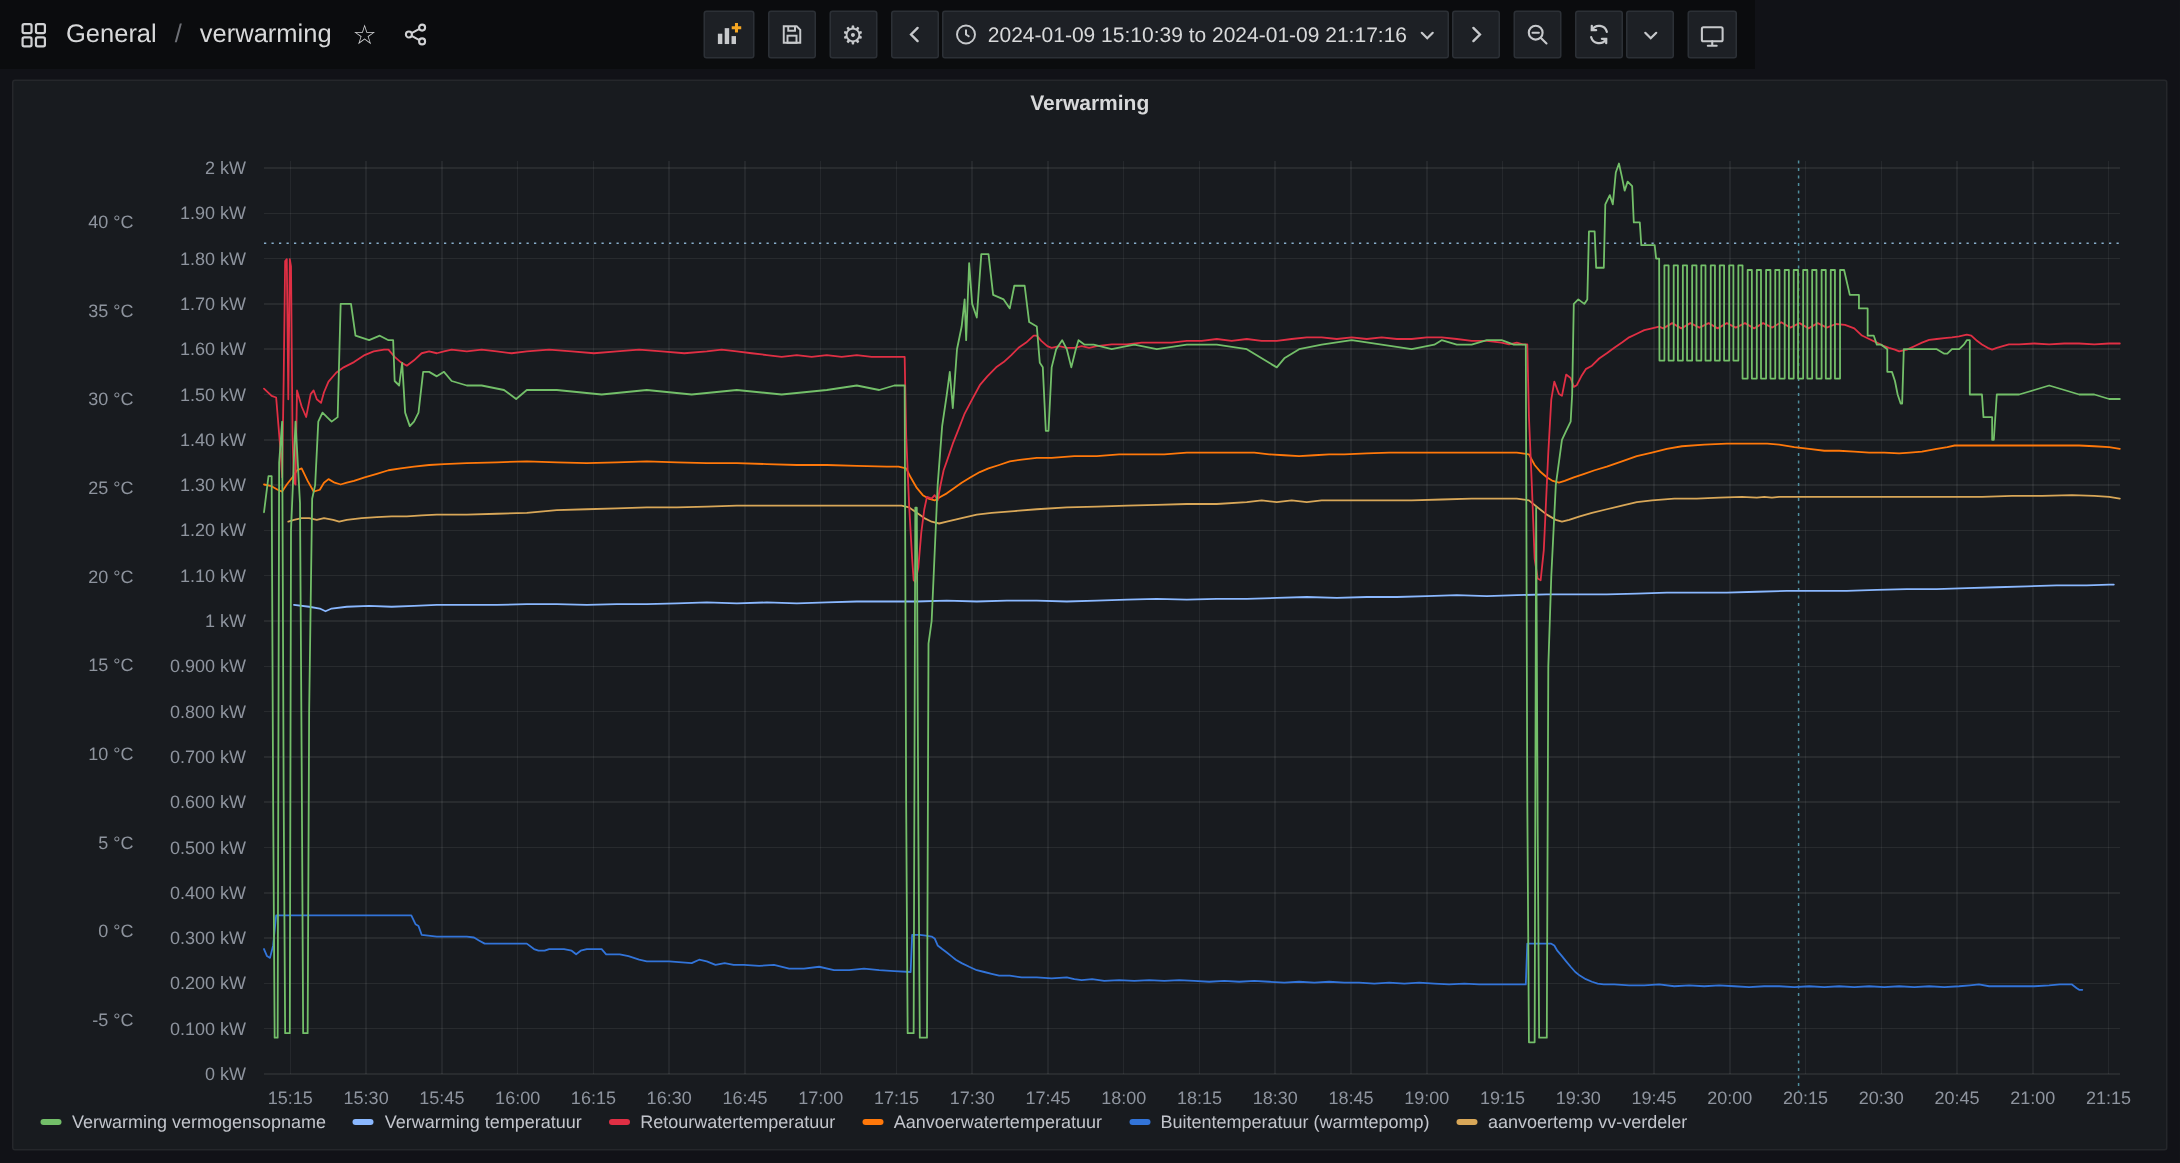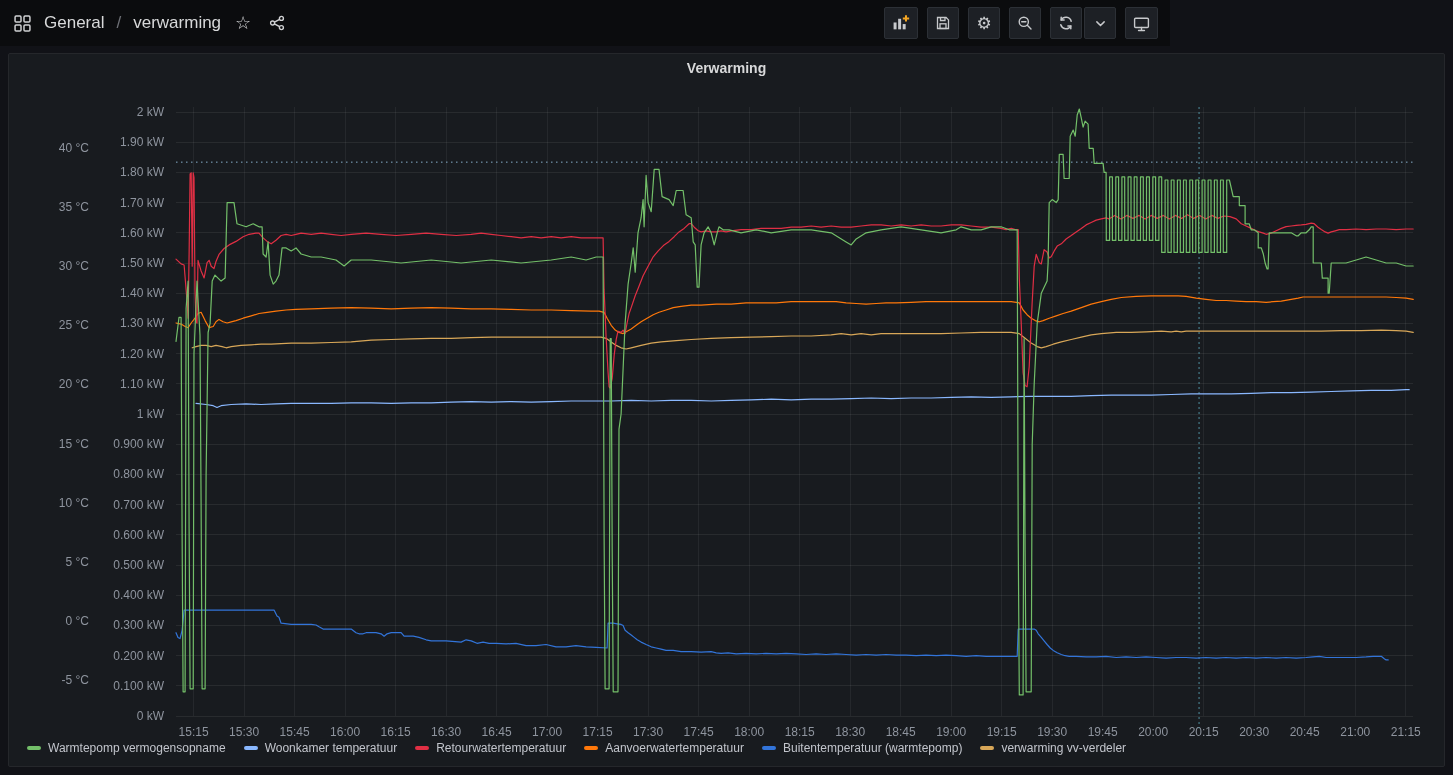--- a/index.html
+++ b/index.html
@@ -74,20 +74,42 @@
     </div>
     <div class="toolbar-btn">
       <svg width="16" height="16" viewBox="0 0 16 16" fill="none" stroke="#c7c9cc" stroke-width="1.3">
         <path d="M2.5 2.5h8.6l2.4 2.4v8.6h-11z"></path>
         <rect x="5" y="8.8" width="6" height="4.7"></rect>
         <path d="M5.5 2.5v3h4.5v-3"></path>
       </svg>
     </div>
     <div class="toolbar-btn">
       <span class="gear-glyph">⚙</span>
+    </div>
+    <div class="btn-group">
+      <div class="toolbar-btn">
+        <svg width="14" height="14" viewBox="0 0 16 16" fill="none" stroke="#c7c9cc" stroke-width="1.8" stroke-linecap="round">
+            <path d="M10 3L5 8l5 5"></path>
+          </svg>
+      </div>
+      <div class="toolbar-btn time-btn">
+        <svg width="16" height="16" viewBox="0 0 16 16" fill="none" stroke="#c7c9cc" stroke-width="1.3">
+          <circle cx="8" cy="8" r="6"></circle>
+            <path d="M8 4.6V8l2.3 1.5"></path>
+        </svg>
+        <span>2024-01-09 15:10:39 to 2024-01-09 21:17:16</span>
+        <svg width="13" height="13" viewBox="0 0 16 16" fill="none" stroke="#c7c9cc" stroke-width="1.8" stroke-linecap="round">
+            <path d="M3.5 6l4.5 4.5L12.5 6"></path>
+          </svg>
+      </div>
+      <div class="toolbar-btn">
+        <svg width="14" height="14" viewBox="0 0 16 16" fill="none" stroke="#c7c9cc" stroke-width="1.8" stroke-linecap="round">
+            <path d="M6 3l5 5-5 5"></path>
+          </svg>
+      </div>
     </div>
     <div class="toolbar-btn">
       <svg width="16" height="16" viewBox="0 0 16 16" fill="none" stroke="#c7c9cc" stroke-width="1.4" stroke-linecap="round">
         <circle cx="6.8" cy="6.8" r="4.6"></circle>
           <path d="M10.3 10.3L14 14M4.7 6.8h4.2"></path>
       </svg>
     </div>
     <div class="btn-group">
       <div class="toolbar-btn">
         <svg width="16" height="16" viewBox="0 0 16 16" fill="none" stroke="#c7c9cc" stroke-width="1.5" stroke-linecap="round">
@@ -222,36 +244,36 @@
       <polyline points="183.2,293.8 187.0,292.6 192.1,291.4 197.1,291.4 202.2,292.6 207.0,291.4 213.1,292.6 217.1,293.8 222.2,292.6 232.1,291.4 242.2,290.8 252.1,290.2 262.2,290.2 272.1,289.6 282.2,289.1 302.2,289.1 322.2,288.5 342.2,287.9 362.2,286.1 382.2,285.5 402.2,284.9 422.2,284.3 442.2,284.3 462.2,283.7 482.2,283.1 502.2,283.1 522.2,283.1 542.2,283.1 562.2,283.1 582.2,283.1 592.1,283.1 597.1,284.3 602.2,287.9 607.2,291.4 612.1,293.8 617.1,295.0 622.2,293.8 632.1,291.4 642.2,289.1 652.1,287.9 667.2,286.7 682.2,285.5 702.2,284.3 722.2,283.7 742.2,283.1 762.2,282.6 782.2,282.0 802.2,282.0 822.2,280.8 832.1,279.6 842.2,280.8 852.1,279.6 862.2,280.8 872.1,279.6 892.1,279.6 912.1,279.6 932.1,279.6 952.1,279.0 972.1,278.4 992.1,278.4 1002.2,278.4 1010.3,279.6 1016.1,284.3 1022.2,289.1 1028.2,292.6 1032.3,293.8 1037.1,292.6 1044.2,290.2 1052.3,287.9 1062.2,285.5 1072.3,283.1 1082.2,280.8 1092.3,279.6 1107.2,278.4 1122.2,278.4 1137.1,277.8 1152.3,277.2 1162.2,277.8 1167.2,277.2 1172.3,277.8 1177.1,277.2 1192.3,277.2 1212.3,277.2 1232.3,277.2 1252.3,277.2 1272.3,277.2 1292.3,277.2 1312.3,277.2 1332.3,276.6 1352.3,276.6 1372.3,276.1 1387.2,276.6 1397.1,277.2 1404.2,278.4" fill="none" stroke="#D8A758" stroke-width="1.2" stroke-linejoin="round" stroke-linecap="round"></polyline>
       <polyline points="167.0,578.7 169.0,583.4 171.0,584.6 173.1,576.3 175.1,556.2 192.1,556.2 212.1,556.2 232.1,556.2 252.1,556.2 265.2,556.2 268.0,562.1 270.0,563.3 272.1,569.2 282.2,570.4 292.1,570.4 302.2,570.4 307.0,571.0 310.0,572.8 314.1,575.1 327.0,575.1 342.2,575.1 347.0,578.7 350.0,579.8 354.1,579.8 357.1,578.7 367.0,578.7 372.1,579.8 375.1,582.2 378.1,579.8 382.2,578.7 392.1,578.7 395.1,582.2 404.2,582.2 410.0,583.4 417.1,585.8 422.2,586.9 437.1,586.9 452.1,588.1 457.1,585.8 462.2,586.9 468.0,589.3 474.1,588.1 480.1,589.3 487.0,589.3 497.1,589.9 507.0,589.3 517.1,591.7 527.0,591.7 537.1,590.5 547.0,592.8 557.1,592.8 567.0,591.7 577.1,592.8 587.2,593.4 598.1,594.0 599.1,569.2 604.2,569.2 608.2,569.8 612.1,570.4 614.1,571.6 616.1,576.3 619.1,578.7 622.2,581.0 625.2,583.4 628.2,585.8 632.1,588.1 637.1,590.5 642.2,592.8 647.2,594.0 652.1,595.2 657.1,596.4 664.2,596.4 672.1,597.6 682.2,597.6 692.1,598.2 702.2,597.6 707.2,598.8 712.1,599.4 719.1,598.8 727.2,599.9 737.1,599.4 747.2,599.9 757.1,599.4 767.2,599.9 777.1,599.4 787.2,599.9 797.1,600.5 807.2,599.9 817.1,600.5 827.2,599.9 837.1,600.5 847.2,601.1 857.1,600.5 867.2,601.1 877.1,600.5 887.2,601.1 897.1,601.1 907.2,601.7 917.1,601.1 927.2,601.7 937.1,601.1 947.2,601.7 957.1,602.3 967.2,601.7 977.1,602.3 987.0,602.3 997.1,602.3 1008.2,602.3 1009.2,575.1 1017.1,575.1 1025.2,575.1 1027.2,576.3 1029.2,579.8 1032.3,583.4 1035.1,586.9 1038.1,590.5 1041.2,594.0 1044.2,596.4 1048.2,598.8 1052.3,600.5 1056.1,601.7 1060.2,602.3 1067.2,602.3 1077.1,602.9 1087.2,602.9 1097.1,602.3 1107.2,603.5 1117.1,602.9 1127.2,603.5 1137.1,602.9 1147.2,603.5 1157.1,604.1 1167.2,603.5 1177.1,603.5 1187.2,604.1 1197.1,603.5 1207.2,604.1 1217.1,603.5 1227.2,604.1 1237.1,603.5 1247.2,604.1 1257.1,603.5 1267.2,604.1 1277.1,603.5 1287.2,604.1 1297.1,603.5 1304.2,602.9 1310.3,602.3 1317.1,603.5 1327.2,603.5 1337.1,603.5 1347.2,603.5 1357.1,602.9 1364.2,602.3 1372.3,602.3 1375.3,604.7 1377.1,605.9 1379.2,605.9" fill="none" stroke="#3274D9" stroke-width="1.2" stroke-linejoin="round" stroke-linecap="round"></polyline>
       <polyline points="167.0,269.0 172.1,270.1 176.1,272.5 179.1,273.7 182.2,269.0 186.0,264.2 189.0,259.5 192.1,258.3 196.1,266.6 200.1,273.7 204.2,272.5 207.0,267.8 210.0,265.4 214.1,267.8 218.1,269.0 222.2,267.8 227.0,266.6 234.1,264.2 242.2,261.9 250.0,259.5 258.1,258.3 267.0,257.1 277.1,256.0 287.0,255.4 302.2,254.8 322.2,254.2 342.2,253.6 362.2,254.2 382.2,254.8 402.2,254.2 422.2,253.6 442.2,254.2 462.2,254.8 482.2,254.8 502.2,255.4 522.2,256.0 542.2,256.0 562.2,256.6 582.2,257.1 590.0,257.1 595.1,258.3 598.1,264.2 602.2,271.3 606.2,276.1 610.0,278.4 614.1,279.6 618.1,277.2 622.2,274.9 627.2,271.3 632.1,267.8 638.1,264.2 644.2,260.7 650.0,258.3 657.1,256.0 664.2,253.6 672.1,252.4 682.2,251.2 692.1,251.2 707.2,250.1 722.2,250.1 737.1,248.9 752.1,248.9 767.2,248.9 782.2,247.7 797.1,247.7 812.1,247.7 827.2,247.7 837.1,248.9 847.2,249.5 857.1,250.1 867.2,249.5 877.1,248.9 887.2,248.9 902.2,248.3 917.1,247.7 932.1,247.7 952.1,247.7 972.1,247.7 992.1,247.7 1002.2,247.7 1010.3,248.9 1014.1,256.0 1018.1,260.7 1022.2,264.2 1026.2,266.6 1030.3,267.8 1034.1,266.6 1040.2,264.2 1047.2,261.9 1054.1,259.5 1062.2,257.1 1072.3,253.6 1082.2,250.1 1092.3,247.7 1102.2,245.3 1112.3,243.5 1127.2,242.4 1142.2,241.8 1157.1,241.8 1169.2,241.8 1177.1,242.4 1187.2,244.1 1197.1,245.3 1207.2,246.5 1217.1,246.5 1227.2,247.1 1237.1,247.7 1247.2,247.7 1257.1,248.3 1264.2,247.7 1272.3,247.1 1282.2,245.3 1289.2,244.1 1294.1,243.0 1302.2,243.0 1317.1,243.0 1332.3,243.0 1347.2,243.0 1362.2,243.0 1377.1,243.0 1387.2,243.5 1397.1,244.1 1404.2,245.3" fill="none" stroke="#FF780A" stroke-width="1.2" stroke-linejoin="round" stroke-linecap="round"></polyline>
       <polyline points="167.0,205.1 172.1,209.9 175.1,211.0 178.1,247.7 179.1,264.2 180.1,200.4 181.1,120.0 182.2,118.8 183.2,212.2 184.2,118.8 185.0,123.6 186.0,235.9 187.0,267.8 188.0,269.0 189.0,206.3 192.1,217.0 195.1,224.0 198.1,208.7 200.1,206.3 202.2,212.2 205.0,214.6 207.0,207.5 210.0,200.4 215.1,194.5 220.1,190.9 227.0,187.4 234.1,182.7 240.1,180.3 247.0,179.1 250.0,179.1 254.1,183.9 258.1,187.4 262.2,189.8 267.0,186.2 272.1,181.5 277.1,180.3 282.2,181.5 287.0,180.3 292.1,179.1 302.2,180.3 312.1,179.1 322.2,180.3 332.1,181.5 342.2,180.3 357.1,179.1 372.1,180.3 387.0,181.5 402.2,180.3 417.1,179.1 432.1,180.3 447.2,181.5 462.2,180.3 472.1,179.1 482.2,180.3 492.1,181.5 502.2,182.7 512.1,183.9 522.2,182.7 532.1,183.9 542.2,182.7 552.1,183.9 562.2,182.7 572.1,183.9 582.2,183.9 594.1,183.9 595.1,235.9 597.1,283.1 599.1,318.6 600.1,332.8 601.2,334.0 603.2,324.5 605.2,300.9 607.2,285.5 609.0,277.2 612.1,278.4 614.1,276.1 616.1,279.6 618.1,269.0 620.1,259.5 622.2,253.6 626.2,241.8 630.0,232.3 634.1,221.7 639.1,212.2 644.2,202.8 649.2,196.9 655.1,190.9 660.1,187.4 665.2,182.7 670.0,177.9 675.1,174.4 680.1,169.7 682.2,169.7 685.2,173.2 689.2,176.8 692.1,177.9 697.1,176.8 702.2,177.9 707.2,177.9 712.1,176.8 717.1,177.9 722.2,176.8 732.1,175.6 742.2,175.6 752.1,174.4 762.2,174.4 772.1,174.4 782.2,173.2 792.1,173.2 802.2,172.0 812.1,173.2 822.2,172.0 832.1,173.2 842.2,173.2 852.1,172.0 862.2,170.9 872.1,170.9 882.2,172.0 892.1,170.9 902.2,172.0 912.1,170.9 922.2,172.0 932.1,172.0 942.2,170.9 952.1,170.9 962.2,172.0 972.1,173.2 982.2,173.2 992.1,174.4 997.1,175.6 1002.2,174.4 1006.2,175.6 1009.2,175.6 1010.3,224.0 1012.3,271.3 1014.1,318.6 1016.1,331.6 1018.1,332.8 1020.2,312.7 1023.2,247.7 1025.2,212.2 1027.2,200.4 1030.3,208.7 1032.3,209.9 1035.1,195.7 1038.1,198.0 1040.2,203.9 1042.2,202.8 1045.2,196.9 1048.2,192.1 1052.3,189.8 1057.1,185.0 1062.2,181.5 1067.2,177.9 1072.3,174.4 1077.1,170.9 1082.2,168.5 1087.2,166.1 1092.3,164.9 1097.1,163.8 1099.8,164.9 1105.8,161.4 1111.9,164.9 1117.9,161.4 1124.0,164.4 1130.1,161.4 1136.1,164.9 1142.2,161.4 1148.2,164.4 1154.3,161.4 1160.4,164.9 1166.4,161.4 1172.5,164.4 1178.5,160.8 1184.6,164.4 1190.7,161.4 1196.7,164.9 1202.8,161.4 1208.8,164.4 1214.9,162.0 1221.0,162.6 1227.2,164.9 1232.3,169.7 1237.1,172.0 1242.2,174.4 1247.2,176.8 1250.3,177.9 1254.3,179.1 1257.1,180.3 1262.2,179.1 1267.2,176.8 1272.3,174.4 1277.1,172.6 1282.2,172.0 1287.2,171.4 1292.3,170.9 1297.1,170.3 1302.2,169.1 1305.2,169.7 1309.0,173.2 1312.3,175.6 1316.1,177.9 1319.1,179.1 1322.2,177.9 1326.2,176.8 1330.3,175.6 1337.1,175.6 1347.2,175.0 1357.1,175.6 1367.2,175.0 1377.1,175.0 1387.2,175.6 1397.1,175.0 1404.2,175.0" fill="none" stroke="#E02F44" stroke-width="1.2" stroke-linejoin="round" stroke-linecap="round"></polyline>
       <polyline points="187.0,349.3 197.1,350.5 204.2,351.7 208.0,353.5 212.1,351.7 222.2,350.5 237.1,349.9 252.1,350.5 267.0,349.9 282.2,349.3 302.2,349.3 322.2,349.3 342.2,348.8 362.2,348.8 382.2,349.3 402.2,348.8 422.2,348.8 442.2,348.2 462.2,347.6 482.2,348.2 502.2,347.6 522.2,348.2 542.2,347.6 562.2,347.0 582.2,347.0 602.2,347.0 622.2,346.4 642.2,347.0 662.2,346.4 682.2,346.4 702.2,347.0 722.2,346.4 742.2,345.8 762.2,345.2 782.2,345.8 802.2,345.2 822.2,345.2 842.2,344.6 862.2,344.0 882.2,344.6 902.2,344.0 922.2,344.0 942.2,343.4 962.2,342.8 982.2,343.4 1002.2,342.8 1022.2,342.3 1042.2,342.3 1062.2,342.3 1082.2,341.7 1102.2,341.1 1122.2,341.1 1142.2,341.1 1162.2,340.5 1182.2,339.9 1202.2,339.9 1222.2,339.9 1242.2,339.3 1262.2,338.7 1282.2,338.7 1302.2,338.1 1322.2,337.5 1342.2,336.9 1362.2,336.3 1382.2,336.3 1397.1,335.7 1400.2,335.7" fill="none" stroke="#8AB8FF" stroke-width="1.2" stroke-linejoin="round" stroke-linecap="round"></polyline>
       <polyline points="167.0,287.5 170.0,263.4 172.1,263.4 173.1,480.8 174.1,637.8 176.1,637.8 177.1,254.3 179.1,227.1 180.1,474.8 181.1,634.8 184.2,634.8 185.0,299.6 188.0,227.1 191.0,281.5 192.1,450.6 193.1,634.8 196.1,634.8 197.1,420.4 199.1,278.5 201.1,269.4 203.2,227.1 206.0,221.1 209.0,224.1 212.1,227.1 216.1,224.1 218.1,148.6 225.0,148.6 228.0,169.8 237.1,172.8 244.2,169.8 250.0,172.8 253.1,172.8 254.1,200.0 257.1,203.0 259.1,187.9 261.1,221.1 264.2,230.1 267.0,227.1 270.0,221.1 273.1,193.9 277.1,193.9 282.2,196.9 287.0,193.9 292.1,200.0 302.2,203.0 312.1,203.0 327.0,206.0 335.1,212.0 342.2,206.0 362.2,206.0 392.1,209.0 422.2,206.0 452.1,209.0 482.2,206.0 512.1,209.0 542.2,206.0 562.2,203.0 577.1,206.0 587.2,203.0 594.1,203.0 595.1,480.8 596.1,634.8 600.1,634.8 601.2,284.5 602.2,284.5 603.2,495.9 604.2,637.8 609.0,637.8 610.0,375.1 612.1,360.0 614.1,314.7 616.1,269.4 619.1,230.1 622.2,209.0 624.2,193.9 626.2,218.1 629.0,178.8 632.1,163.7 634.1,145.6 635.1,172.8 637.1,121.4 639.1,148.6 642.2,157.7 645.2,115.4 650.0,115.4 653.1,142.6 660.1,145.6 664.2,151.6 667.2,136.5 674.1,136.5 677.1,160.7 682.2,163.7 684.2,187.9 686.2,190.9 688.2,233.2 690.0,233.2 692.1,190.9 695.1,178.8 699.1,172.8 702.2,178.8 705.2,190.9 708.2,178.8 710.0,172.8 714.1,175.8 720.1,175.8 732.1,178.8 747.2,175.8 762.2,178.8 782.2,175.8 802.2,175.8 822.2,178.8 837.1,187.9 842.2,190.9 847.2,184.9 857.1,178.8 872.1,175.8 892.1,172.8 912.1,175.8 932.1,178.8 947.2,175.8 952.1,172.8 962.2,175.8 972.1,175.8 982.2,172.8 992.1,172.8 1000.2,175.8 1008.2,175.8 1009.2,480.8 1010.3,640.9 1014.1,640.9 1015.1,284.5 1016.1,495.9 1017.1,637.8 1022.2,637.8 1023.2,390.2 1025.2,329.8 1028.2,269.4 1032.3,239.2 1035.1,233.2 1038.1,227.1 1039.1,209.0 1040.2,148.6 1043.2,145.6 1047.2,148.6 1049.2,145.6 1050.3,100.3 1054.1,100.3 1055.1,124.5 1060.2,124.5 1061.2,82.2 1064.2,76.1 1066.2,82.2 1068.2,61.0 1070.3,55.0 1072.3,64.1 1074.1,73.1 1076.1,67.1 1079.1,70.1 1080.2,94.3 1084.2,94.3 1085.2,109.4 1094.1,109.4 1095.1,118.4 1097.1,118.4 1097.3,186.4 1100.6,186.4 1100.6,122.9 1103.4,122.9 1103.4,186.4 1106.8,186.4 1106.8,122.9 1109.6,122.9 1109.6,186.4 1112.9,186.4 1112.9,122.9 1115.7,122.9 1115.7,186.4 1119.1,186.4 1119.1,122.9 1122.0,122.9 1122.0,186.4 1125.2,186.4 1125.2,122.9 1128.0,122.9 1128.0,186.4 1131.5,186.4 1131.5,122.9 1134.3,122.9 1134.3,186.4 1137.5,186.4 1137.5,122.9 1140.4,122.9 1140.4,186.4 1143.8,186.4 1143.8,122.9 1146.6,122.9 1146.6,186.4 1149.9,186.4 1149.9,122.9 1152.7,122.9 1152.7,198.4 1156.1,198.4 1156.1,126.0 1158.9,126.0 1158.9,198.4 1162.2,198.4 1162.2,126.0 1165.0,126.0 1165.0,198.4 1168.4,198.4 1168.4,126.0 1171.3,126.0 1171.3,198.4 1174.5,198.4 1174.5,126.0 1177.3,126.0 1177.3,198.4 1180.8,198.4 1180.8,126.0 1183.6,126.0 1183.6,198.4 1186.8,198.4 1186.8,126.0 1189.7,126.0 1189.7,198.4 1193.1,198.4 1193.1,126.0 1195.9,126.0 1195.9,198.4 1199.1,198.4 1199.1,126.0 1202.0,126.0 1202.0,198.4 1205.4,198.4 1205.4,126.0 1208.2,126.0 1208.2,198.4 1211.5,198.4 1211.5,126.0 1214.3,126.0 1214.3,198.4 1217.7,198.4 1217.7,126.0 1220.4,126.0 1224.2,142.6 1230.3,142.6 1230.3,151.6 1236.1,151.6 1236.1,169.8 1240.2,169.8 1242.2,175.8 1245.2,175.8 1249.2,178.8 1249.2,193.9 1252.3,193.9 1254.3,200.0 1256.1,209.0 1258.1,215.0 1259.1,215.0 1260.2,178.8 1264.2,178.8 1272.3,178.8 1282.2,178.8 1287.2,181.8 1289.2,181.8 1292.3,178.8 1297.1,178.8 1300.2,175.8 1302.2,172.8 1304.2,172.8 1304.2,209.0 1307.2,209.0 1312.3,209.0 1313.3,224.1 1317.1,224.1 1319.1,224.1 1319.1,239.2 1320.2,239.2 1322.2,209.0 1327.2,209.0 1337.1,209.0 1347.2,206.0 1357.1,203.0 1367.2,206.0 1377.1,209.0 1387.2,209.0 1397.1,212.0 1404.2,212.0" fill="none" stroke="#73BF69" stroke-width="1.2" stroke-linejoin="round" stroke-linecap="round"></polyline>
     </svg>
   <div class="legend" id="legend">
       <div class="legend-item">
         <span class="legend-swatch" style="background: rgb(115, 191, 105);"></span>
-        <span class="legend-label">Warmtepomp vermogensopname</span>
+        <span class="legend-label">Verwarming vermogensopname</span>
       </div>
       <div class="legend-item">
         <span class="legend-swatch" style="background: rgb(138, 184, 255);"></span>
-        <span class="legend-label">Woonkamer temperatuur</span>
+        <span class="legend-label">Verwarming temperatuur</span>
       </div>
       <div class="legend-item">
         <span class="legend-swatch" style="background: rgb(224, 47, 68);"></span>
         <span class="legend-label">Retourwatertemperatuur</span>
       </div>
       <div class="legend-item">
         <span class="legend-swatch" style="background: rgb(255, 120, 10);"></span>
         <span class="legend-label">Aanvoerwatertemperatuur</span>
       </div>
       <div class="legend-item">
         <span class="legend-swatch" style="background: rgb(50, 116, 217);"></span>
         <span class="legend-label">Buitentemperatuur (warmtepomp)</span>
       </div>
       <div class="legend-item">
         <span class="legend-swatch" style="background: rgb(216, 167, 88);"></span>
-        <span class="legend-label">verwarming vv-verdeler</span>
+        <span class="legend-label">aanvoertemp vv-verdeler</span>
       </div>
     </div>
 </div>
 
 </body></html>

